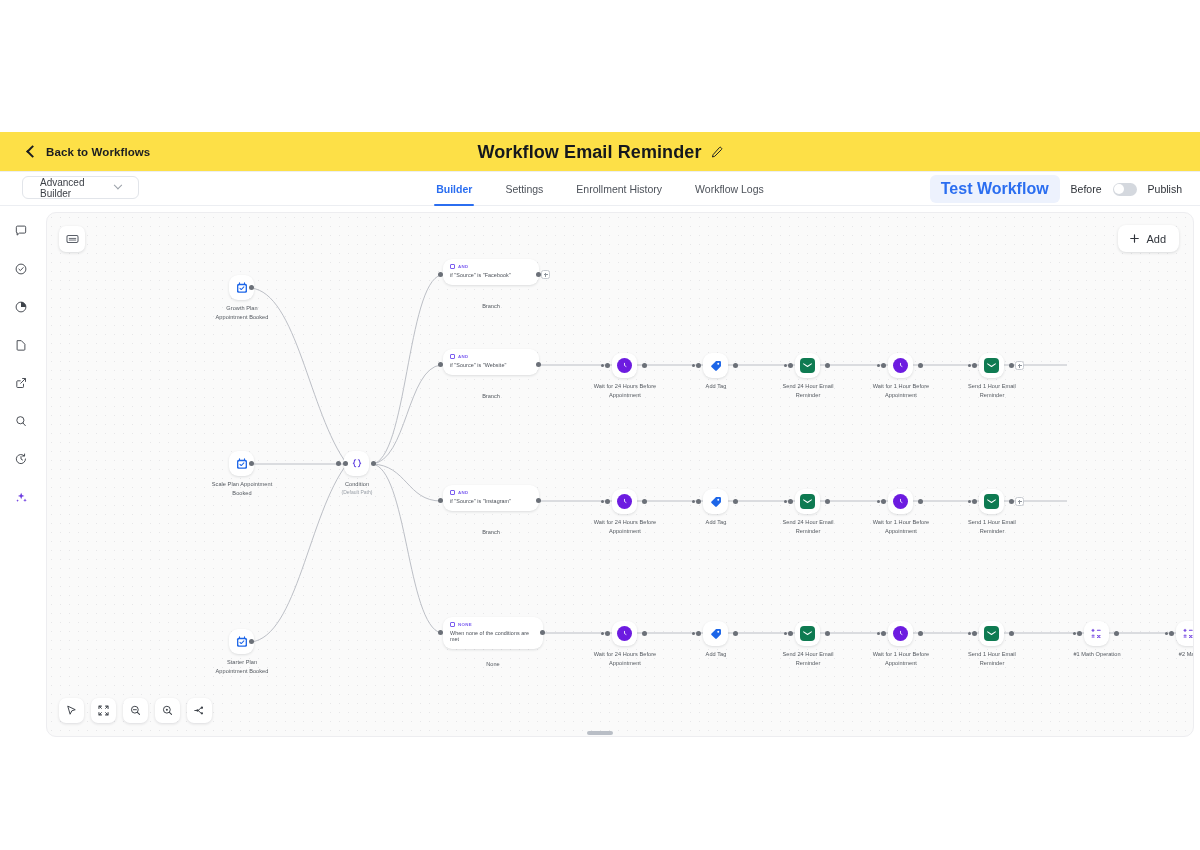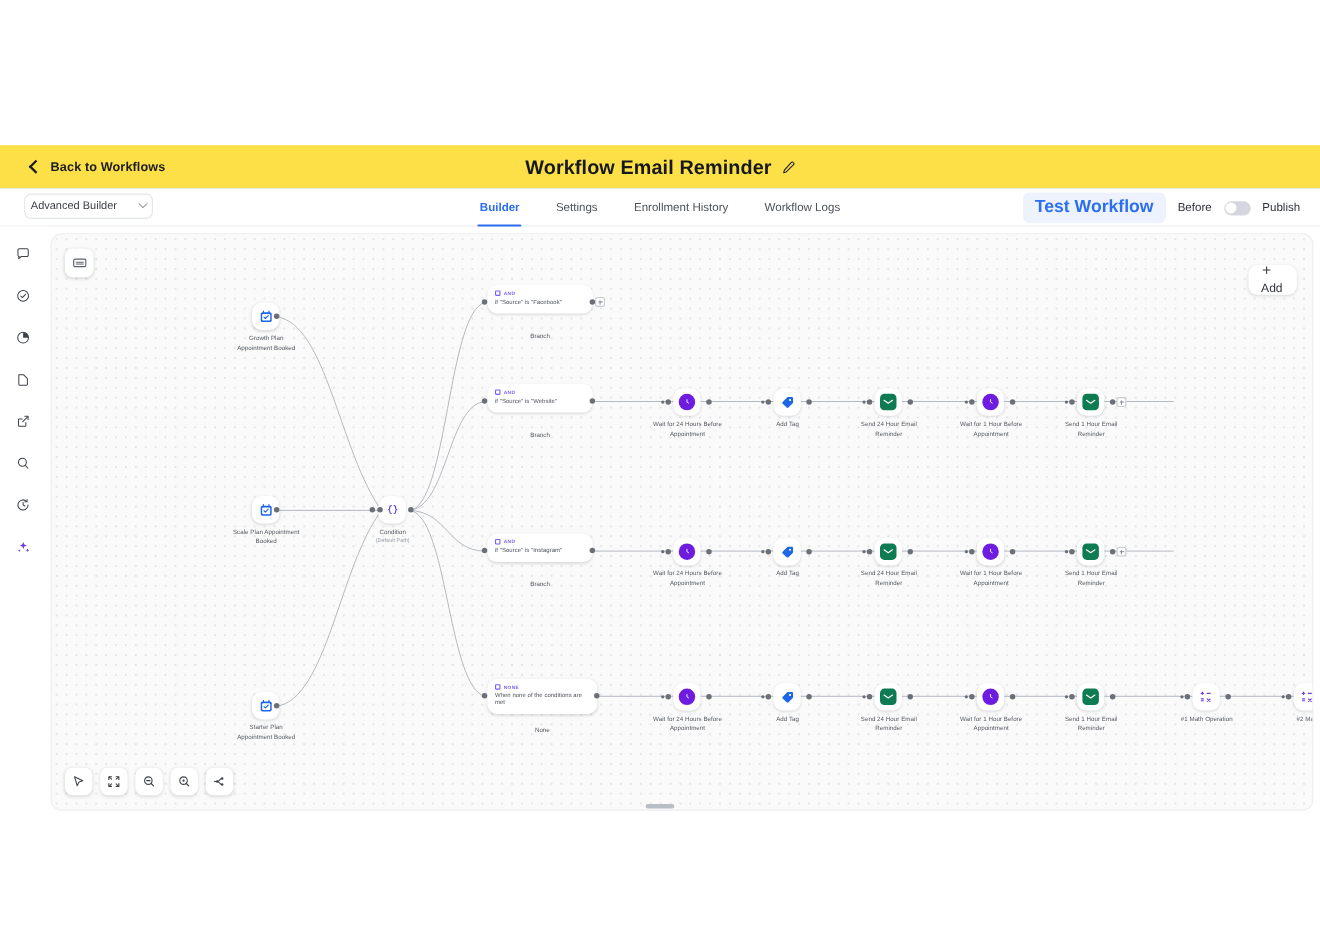--- a/index.html
+++ b/index.html
@@ -52,21 +52,21 @@
   .save-dot { position: absolute; top: -3px; right: -3px; width: 8px; height: 8px; border-radius: 50%; background: #ff2d2d; }
 
   
   .subbar {
     position: absolute; left: 0; top: 172px; width: 1200px; height: 34px;
     background: #fff; border-bottom: 1px solid #eceef2;
   }
   .builder-select {
     position: absolute; left: 22px; top: 4px; width: 117px; height: 23px;
     border: 1px solid #e2e5ea; border-radius: 6px; background: #fff;
-    display: flex; align-items: center; padding: 0 5px; cursor: pointer;
+    display: flex; align-items: center; padding: 0 17px; cursor: pointer;
   }
   .builder-select span { font-size: 10px; color: #3b3f46; }
   .chev-down { margin-left: auto; width: 6px; height: 6px; border-right: 1.4px solid #9aa0a8;
     border-bottom: 1.4px solid #9aa0a8; transform: rotate(45deg) translate(-2px,-2px); }
 
   .tabs { position: absolute; left: 0; right: 0; top: 0; height: 34px; display: flex; align-items: center;
     justify-content: center; gap: 33px; }
   .tab { font-size: 10.5px; color: #4d525a; cursor: pointer; position: relative; height: 34px;
     display: flex; align-items: center; }
   .tab.active { color: #2b6ef0; font-weight: bold; }
@@ -91,23 +91,23 @@
     background: #fafafa; border: 1px solid #ededf0; border-radius: 10px; overflow: hidden;
   }
   .canvas::before {
     content: ""; position: absolute; inset: 0;
     background-image: radial-gradient(#e2e2e5 0.7px, transparent 0.7px);
     background-size: 9px 9px; opacity: .85;
   }
   .canvas-note-btn { position: absolute; left: 12px; top: 13px; width: 26px; height: 26px;
     background: #fff; border-radius: 7px; box-shadow: 0 1px 3px rgba(20,25,35,.14);
     display: flex; align-items: center; justify-content: center; cursor: pointer; z-index: 6; }
-  .add-btn { position: absolute; right: 14px; top: 28px; height: 27px; background: #fff; border-radius: 8px;
-    box-shadow: 0 1px 3px rgba(20,25,35,.14); display: flex; gap: 6px;
-    padding: 0 13px 0 11px; cursor: pointer; z-index: 6; flex-direction: column; }
+  .add-btn { position: absolute; right: 14px; top: 12px; height: 27px; background: #fff; border-radius: 8px;
+    box-shadow: 0 1px 3px rgba(20,25,35,.14); display: flex; align-items: center; gap: 6px;
+    padding: 0 13px 0 11px; cursor: pointer; z-index: 6; }
   .add-btn span { font-size: 11px; color: #31353c; font-weight: 500; }
 
   .bottom-tools { position: absolute; left: 12px; bottom: 13px; display: flex; gap: 7px; z-index: 6; }
   .tool { width: 25px; height: 25px; background: #fff; border-radius: 7px;
     box-shadow: 0 1px 3px rgba(20,25,35,.13); display: flex; align-items: center; justify-content: center; cursor: pointer; }
 
   .scroll-pill { position: absolute; left: 50%; transform: translateX(-50%); bottom: -9px;
     width: 26px; height: 4px; border-radius: 3px; background: #b9bec6; z-index: 6; }
 
   svg.edges { position: absolute; left: 0; top: 0; width: 1148px; height: 525px; z-index: 1; }

